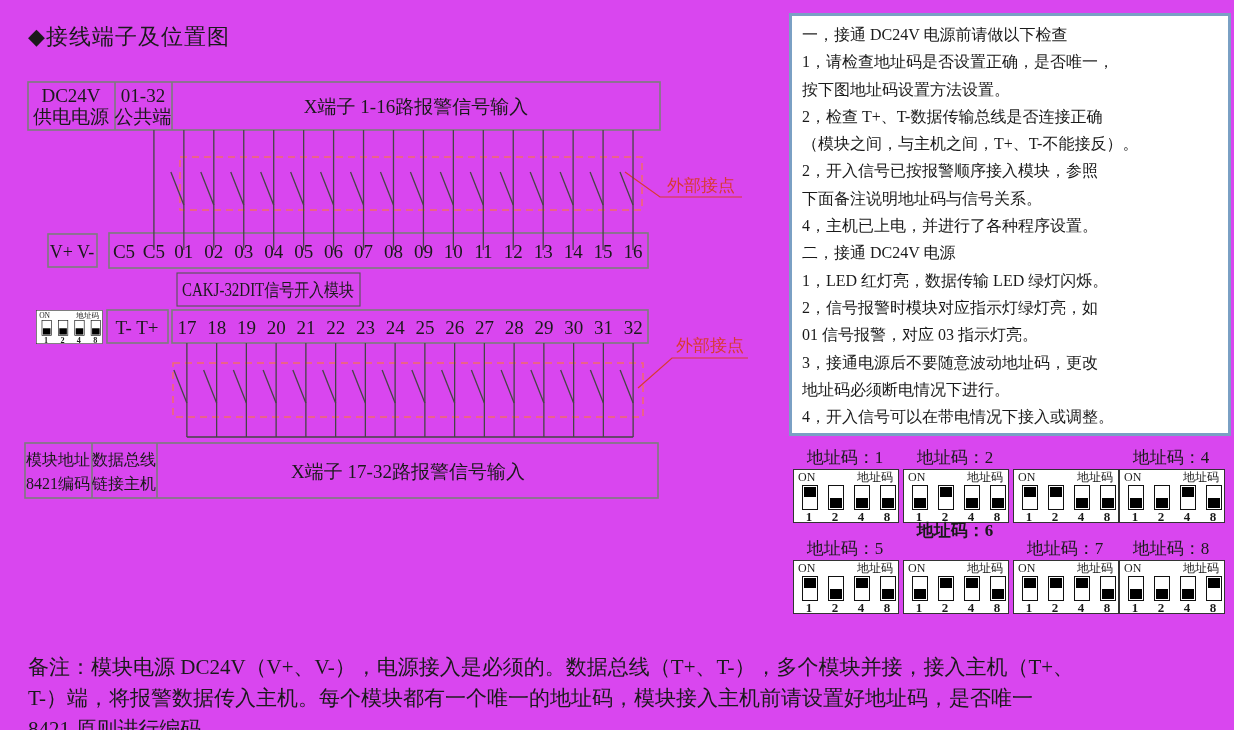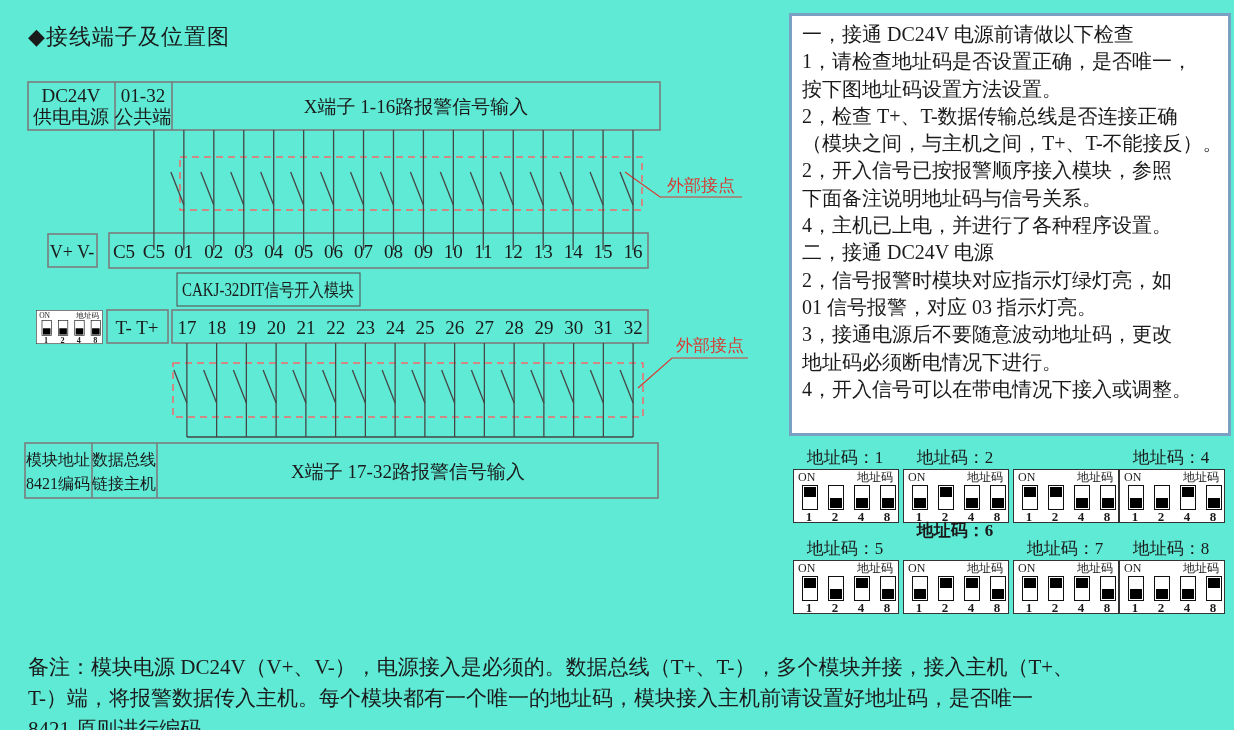--- a/index.html
+++ b/index.html
@@ -1,34 +1,34 @@
 <!DOCTYPE html>
 <html><head>
 <meta charset="utf-8">
 <style>
   html,body{margin:0;padding:0;background:#fff;}
-  .page{position:relative;width:1234px;height:730px;background:#5eead4;overflow:hidden;
+  .page{position:relative;width:1234px;height:730px;background:#d946ef;overflow:hidden;
         font-family:"Liberation Serif","DejaVu Serif",serif;color:#1a1a1a;}
   .abs{position:absolute;}
   .title{left:28px;top:22px;font-size:22px;letter-spacing:1px;}
   svg{position:absolute;left:0;top:0;}
   svg text{font-family:"Liberation Serif","DejaVu Serif",serif;fill:#1a1a1a;}
   .wire{stroke:#454545;stroke-width:1.3;fill:none;}
   .boxline{stroke:#7c7c7c;stroke-width:1.6;fill:none;}
   .thinbox{stroke:#555;stroke-width:1.1;fill:none;}
   .dashred{fill:none;stroke:#f26b6b;stroke-width:1.5;stroke-dasharray:7 5;}
   .redline{stroke:#d93a32;stroke-width:1.2;fill:none;}
   .redtext{fill:#d93a32;font-size:17px;}
   .tl{font-size:19px;}
   .cell{font-size:19px;}
   .cellsm{font-size:16px;}
   
   .inst{left:789px;top:13px;width:426px;height:412px;border:3px solid #7aa0c4;
         padding:5px 0 0 10px;background:#fff;}
-  .instline{font-size:20px;height:27.3px;line-height:27.3px;white-space:nowrap;}
+  .instline{font-size:16px;height:27.3px;line-height:27.3px;white-space:nowrap;}
   
   .note{left:28px;top:652px;width:1195px;}
   .noteline{font-size:21px;line-height:31px;white-space:nowrap;}
   
   .dip{position:absolute;width:104px;height:52px;border:1px solid #333;background:#fff;}
   .dip-on{position:absolute;left:4px;top:0px;font-size:12px;line-height:14px;}
   .dip-lab{position:absolute;right:5px;top:0px;font-size:12px;line-height:14px;}
   .sw{position:absolute;top:15px;width:14px;height:23px;border:1px solid #111;background:#fff;}
   .knob{position:absolute;left:1px;right:1px;height:10px;background:#000;}
   .num{position:absolute;top:39px;width:16px;text-align:center;font-size:13px;font-weight:700;}
@@ -212,20 +212,21 @@
   <div class="abs inst" id="inst-panel">
       <div class="instline">一，接通 DC24V 电源前请做以下检查</div>
       <div class="instline">1，请检查地址码是否设置正确，是否唯一，</div>
       <div class="instline">按下图地址码设置方法设置。</div>
       <div class="instline">2，检查 T+、T-数据传输总线是否连接正确</div>
       <div class="instline">（模块之间，与主机之间，T+、T-不能接反）。</div>
       <div class="instline">2，开入信号已按报警顺序接入模块，参照</div>
       <div class="instline">下面备注说明地址码与信号关系。</div>
       <div class="instline">4，主机已上电，并进行了各种程序设置。</div>
       <div class="instline">二，接通 DC24V 电源</div>
+      <div class="instline">1，LED 红灯亮，数据传输 LED 绿灯闪烁。</div>
       <div class="instline">2，信号报警时模块对应指示灯绿灯亮，如</div>
       <div class="instline">01 信号报警，对应 03 指示灯亮。</div>
       <div class="instline">3，接通电源后不要随意波动地址码，更改</div>
       <div class="instline">地址码必须断电情况下进行。</div>
       <div class="instline">4，开入信号可以在带电情况下接入或调整。</div>
     </div>
 
   <div id="addr-panels">
       <div class="addr-title" style="left: 793px; top: 446px;">地址码：1</div>
       <div class="dip" style="left: 793px; top: 469px; position: absolute;">

